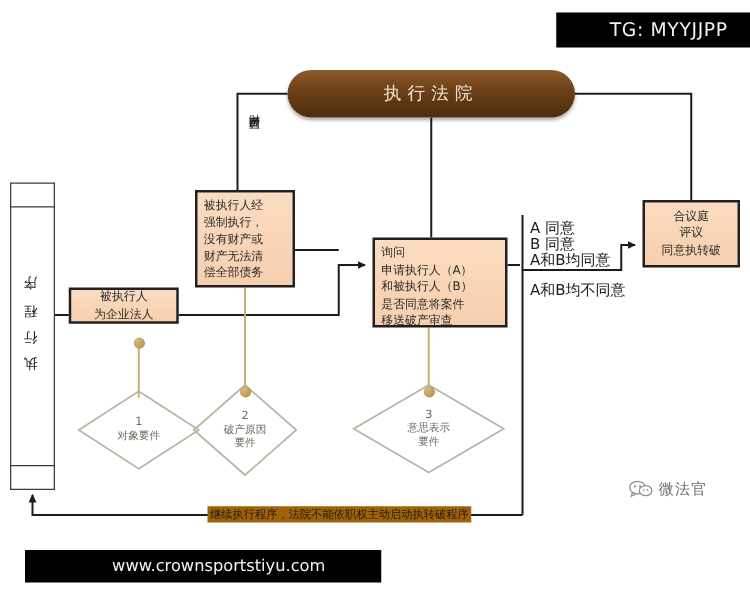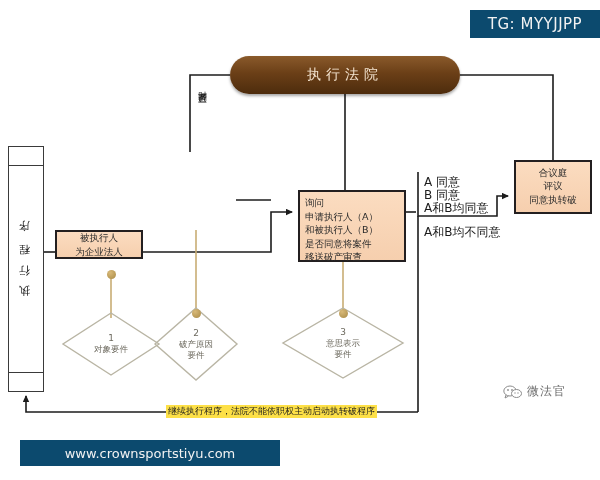--- a/index.html
+++ b/index.html
@@ -66,46 +66,46 @@
   }
 
   
   .cond{position:absolute;font-size:12px;line-height:13px;color:#1c1c1c;white-space:pre-line;}
   #cond-agree{left:424px;top:176px;}
   #cond-disagree{left:424px;top:226px;}
 
   
   .returnlabel{
     position:absolute;left:166px;top:405px;
-    font-size:9px;color:#1c1c1c;background:#fde047;padding:0 2px;white-space:nowrap;
+    font-size:9px;color:#1c1c1c;background:#a16207;padding:0 2px;white-space:nowrap;
   }
 
   
   .diamond{position:absolute;}
   .diamond .dtext{
     position:absolute;left:0;top:0;width:100%;height:100%;
     display:flex;flex-direction:column;align-items:center;justify-content:center;
     font-size:8.5px;line-height:11px;color:#6d6a5f;text-align:center;
   }
   .diamond .dnum{font-size:9px;color:#6d6a5f;}
   #dia1{left:63px;top:313px;width:96px;height:62px;}
   #dia2{left:155px;top:308px;width:82px;height:72px;}
   #dia3{left:283px;top:308px;width:120px;height:70px;}
 
   .dot{position:absolute;width:9px;height:9px;border-radius:50%;
        background:radial-gradient(circle at 35% 30%,#d8b978,#a98a46);}
 
   
-  .wm{position:absolute;background:#0c4a6e;color:#f2f2f2;display:flex;
-      align-items:center;justify-content:center;}
+  .wm{position:absolute;background:#000000;color:#f2f2f2;display:flex;
+      align-items:center;justify-content:center;padding-left:25px;}
   #wm-tg{right:0;top:10px;width:130px;height:28px;font-size:15px;letter-spacing:.5px;}
   #wm-url{left:20px;bottom:14px;width:260px;height:26px;font-size:13px;}
 
   
-  #brand{position:absolute;left:503px;top:383px;display:flex;align-items:center;gap:4px;}
+  #brand{position:absolute;left:503px;top:383px;display:flex;gap:4px;}
   #brand .btext{font-size:12px;color:#6d6d6d;letter-spacing:1px;}
 </style>
 </head>
 <body>
 
 <div id="canvas">
 
   <svg class="wires" viewBox="0 0 600 480">
     <defs>
       <marker id="arw" markerWidth="7" markerHeight="7" refX="6" refY="3.2" orient="auto" markerUnits="userSpaceOnUse">
@@ -158,20 +158,25 @@
   </div>
   <div class="rail-label">执 行 程 序</div>
 
   <div class="node court">执行法院</div>
 
   <div class="vlabel">财产调查</div>
 
   <div class="node pbox ctr" id="box-debtor" style="white-space:pre-line">被执行人
 为企业法人</div>
 
+  <div class="node pbox" id="box-strike" style="white-space:pre-line">被执行人经
+强制执行，
+没有财产或
+财产无法清
+偿全部债务</div>
 
   <div class="node pbox" id="box-inquiry" style="white-space:pre-line">询问
 申请执行人（A）
 和被执行人（B）
 是否同意将案件
 移送破产审查</div>
 
   <div class="node pbox ctr" id="box-panel" style="white-space:pre-line">合议庭
 评议
 同意执转破</div>

